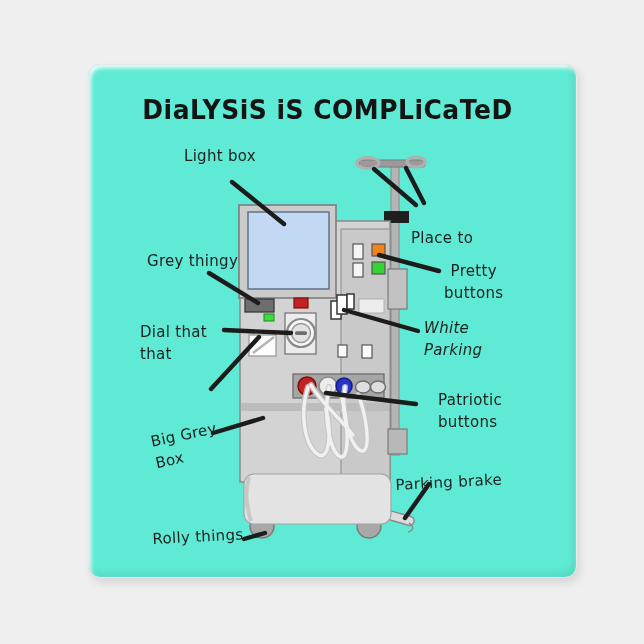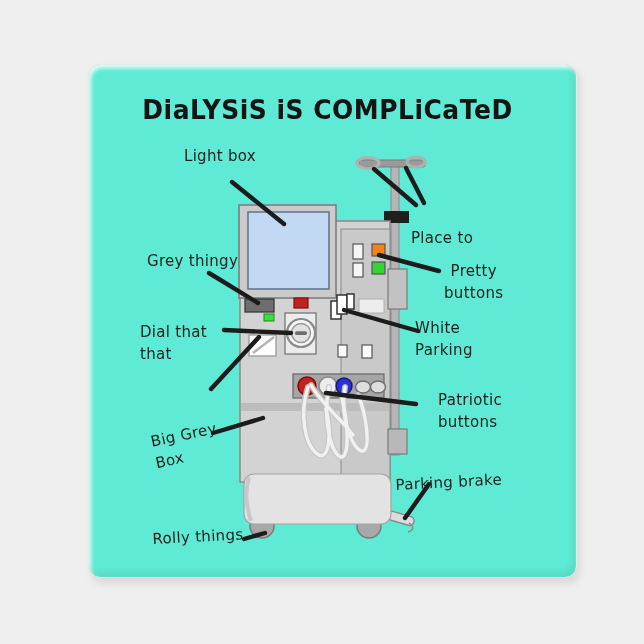--- a/index.html
+++ b/index.html
@@ -160,21 +160,21 @@
 
   <div class="label" style="left:322px;top:135px;margin-top:28px;">
     <div>Place to</div>
   </div>
 
   <div class="label" style="left:355px;top:196px;text-align:center;">
     <div>Pretty</div>
     <div>buttons</div>
   </div>
 
-  <div class="label" style="left:326px;top:253px;">
+  <div class="label" style="left:335px;top:253px;font-style:italic;">
     <div>White</div>
     <div>Parking</div>
   </div>
 
   <div class="label" style="left:329px;top:325px;margin-left:20px;">
     <div>Patriotic</div>
     <div>buttons</div>
   </div>
 
   <div class="label rot-3" style="left:306px;top:410px;">

